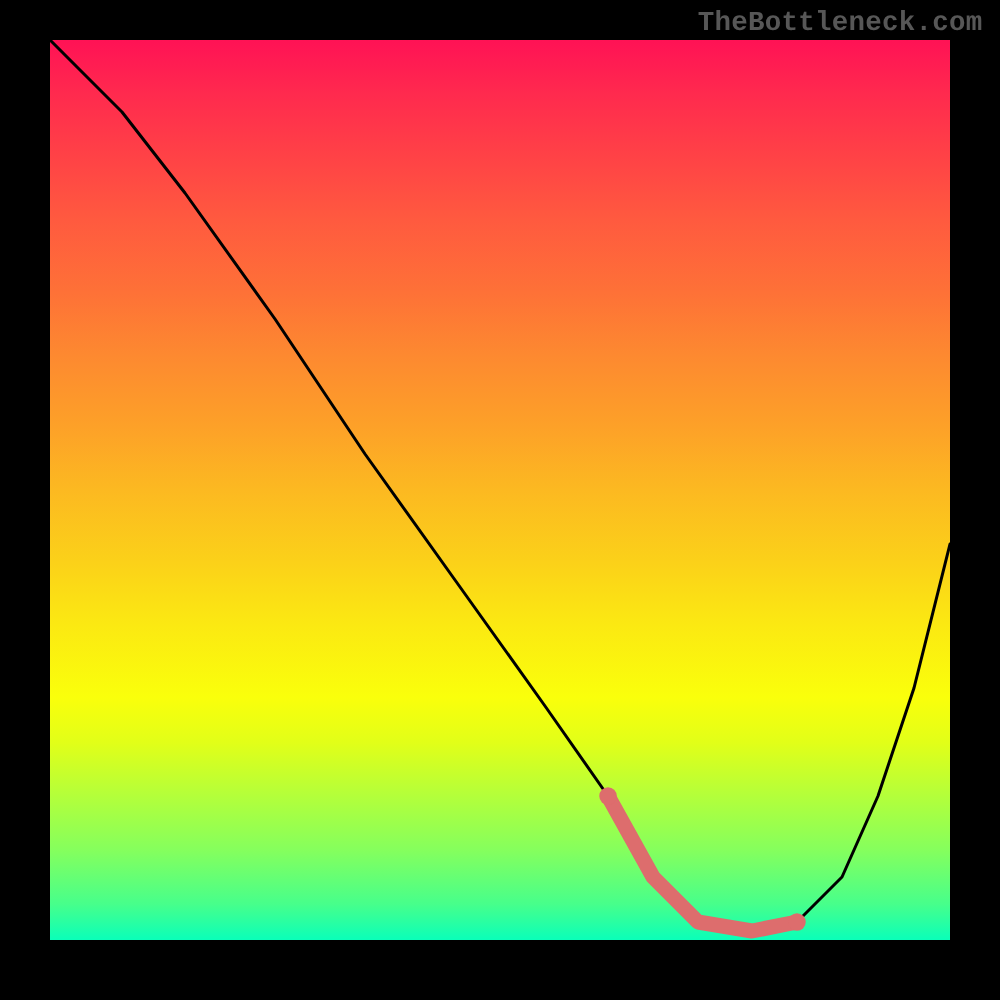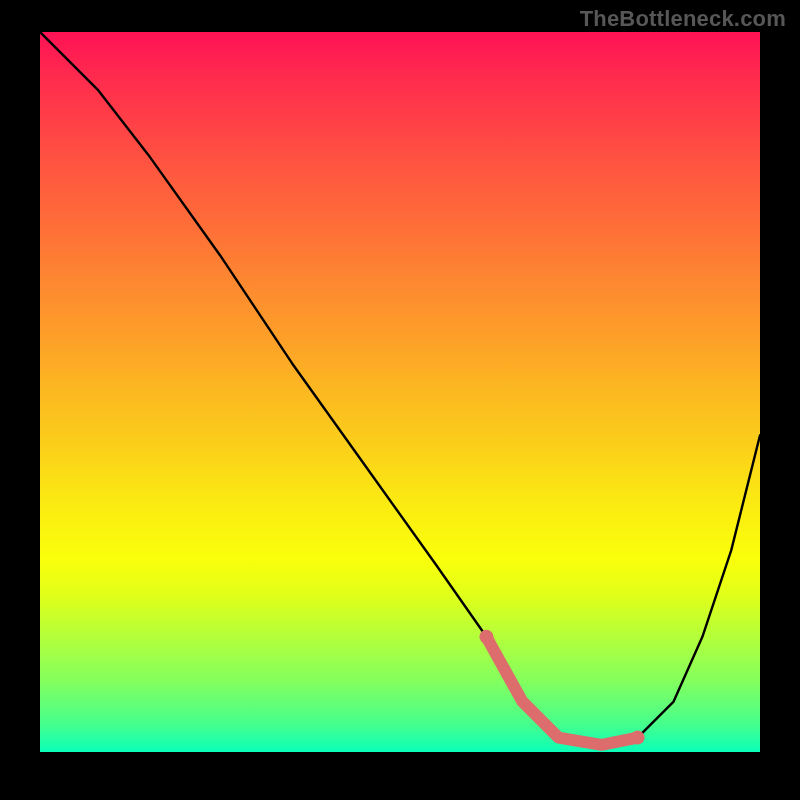--- a/index.html
+++ b/index.html
@@ -7,21 +7,21 @@
   .outer {
     width: 800px;
     height: 800px;
     background: #000;
     position: relative;
   }
   .watermark {
     position: absolute;
     top: 6px;
     right: 14px;
-    font-family: Liberation Sans, sans-serif;
+    font-family: Liberation Mono, monospace;
     font-size: 22px;
     font-weight: bold;
     color: #575757;
     letter-spacing: 0.2px;
     margin-left: 32px;
   }
   .plot {
     position: absolute;
     left: 40px;
     top: 32px;

